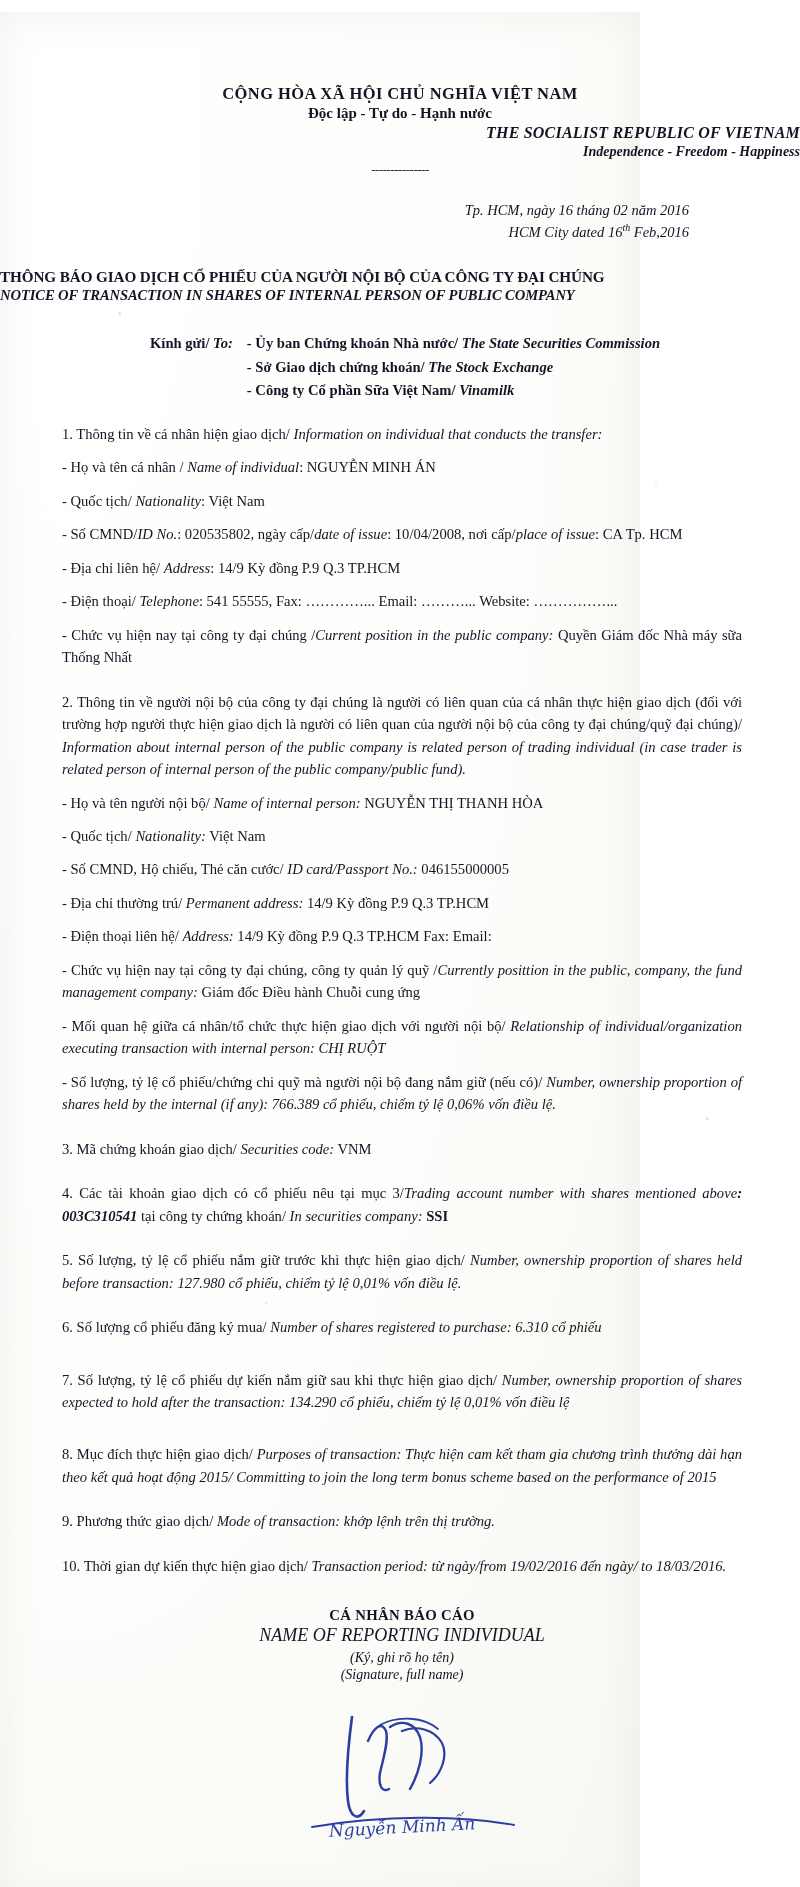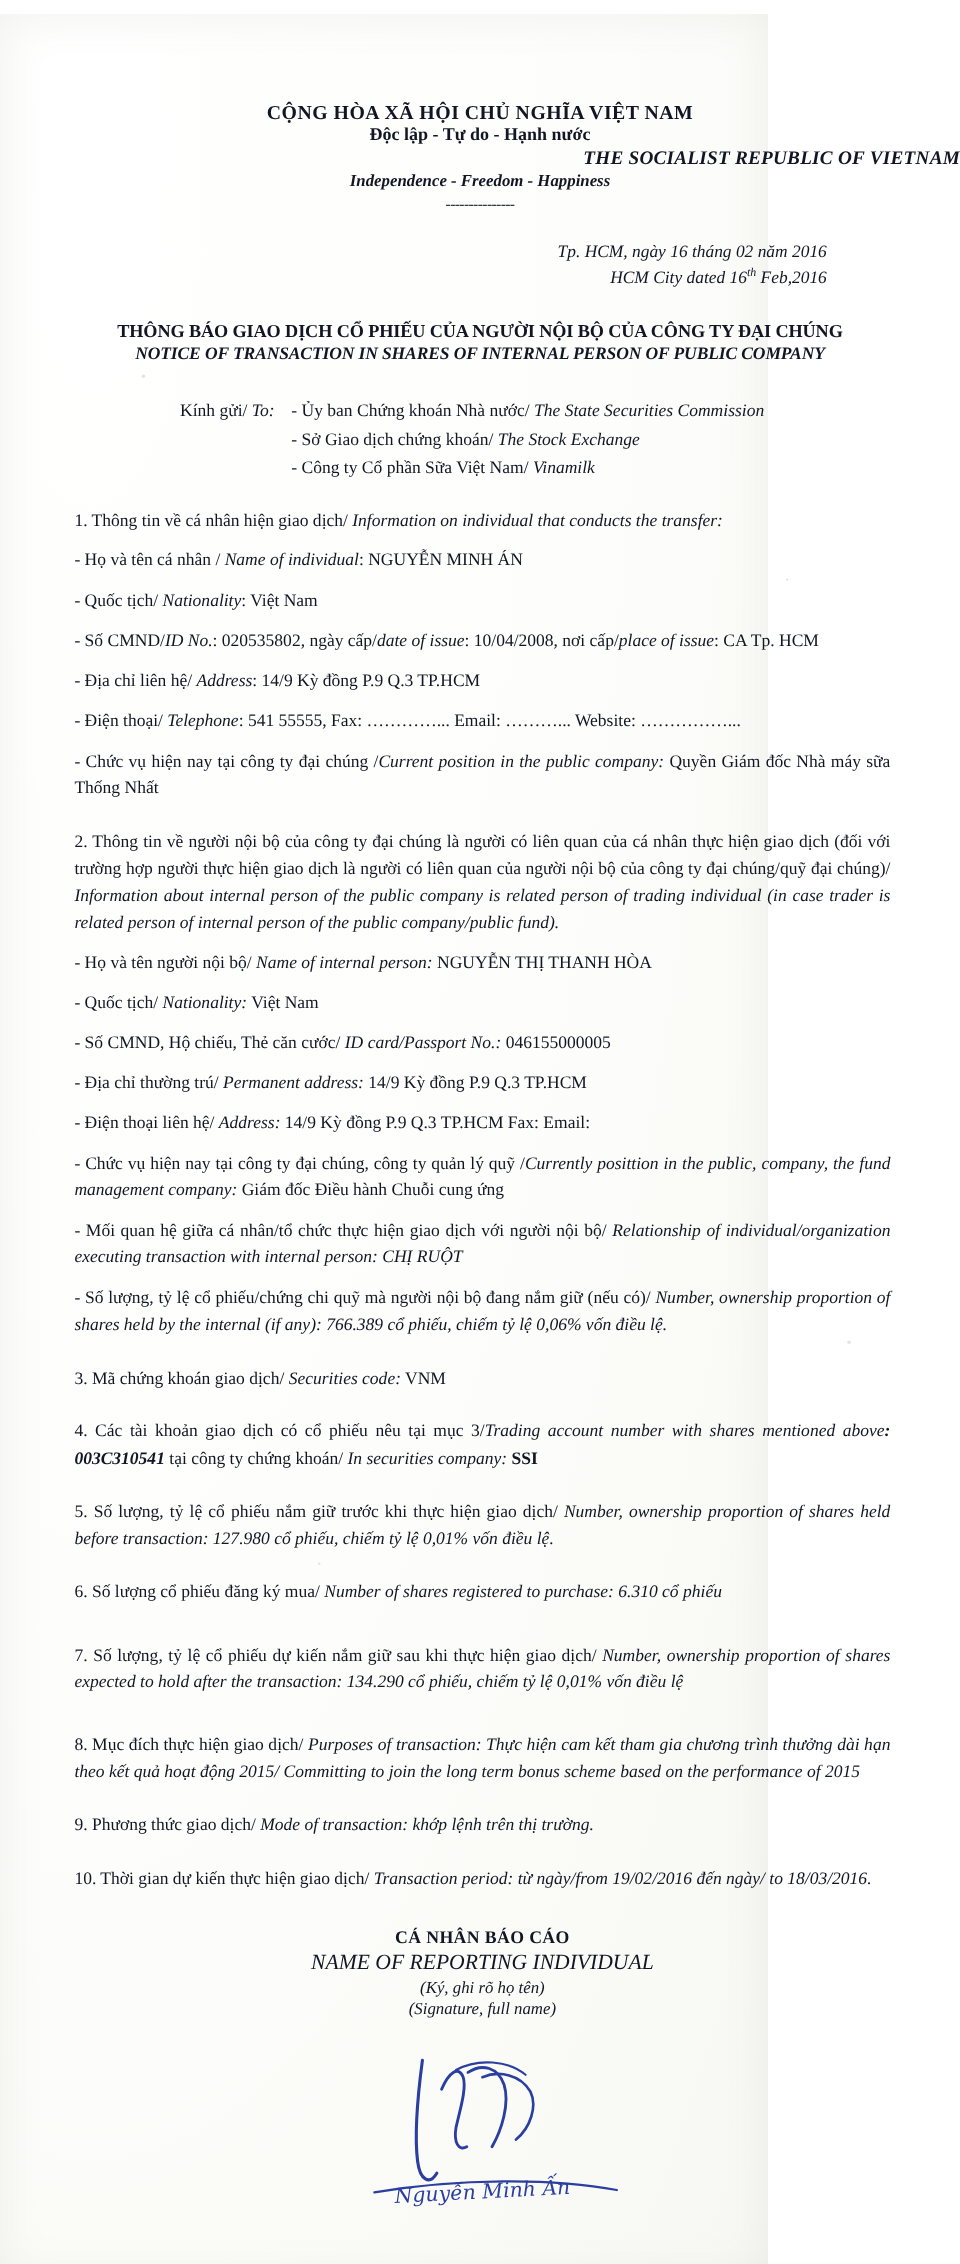--- a/index.html
+++ b/index.html
@@ -21,44 +21,44 @@
     position:absolute; inset:0;
     box-shadow: inset 0 0 38px rgba(120,120,110,0.10);
     pointer-events:none;
   }
   .content { position:absolute; left:0; top:0; width:800px; }
 
   .center { text-align:center; }
   .hdr1 { font-weight:bold; font-size:16.5px; letter-spacing:.4px; }
   .hdr2 { font-weight:bold; font-size:15px; margin-top:1px; }
   .hdr3 { font-weight:bold; font-style:italic; font-size:16px; margin-top:2px; letter-spacing:.2px;text-align:right;}
-  .hdr4 { font-style:italic; font-weight:bold; font-size:14px; margin-top:2px; }
+  .hdr4 { font-style:italic; font-weight:bold; font-size:14px; margin-top:2px;text-align:right; }
   .rule { font-size:13px; letter-spacing:-0.5px; margin-top:2px; color:#1a1f30; }
 
   .dateblock {
     margin-top:22px;
     padding-right:111px;
     text-align:right;
     font-style:italic;
     font-size:14.5px;
     line-height:1.42;
   }
   .sup { font-size:10px; vertical-align:super; }
 
-  .title-wrap { margin-top:26px; text-align:center; }
+  .title-wrap { margin-top:26px; }
   .title-vn { font-weight:bold; font-size:15.2px; letter-spacing:-0.1px; }
   .title-en { font-weight:bold; font-style:italic; font-size:14.6px; margin-top:1px; letter-spacing:-0.1px;}
 
   .to-block {
     margin-top:28px;
     padding-left:150px;
     font-size:14.6px;
     line-height:1.62;
   }
-  .to-row { display:flex; }
+  .to-row { display:flex;font-weight:bold; }
   .to-label { white-space:nowrap; }
   .to-list { padding-left:14px; }
   .i { font-style:italic; }
   .b { font-weight:bold; }
 
   .body { margin-top:20px; padding-left:62px; padding-right:58px; }
   .para {
     font-size:14.6px;
     line-height:1.54;
     text-align:justify;

